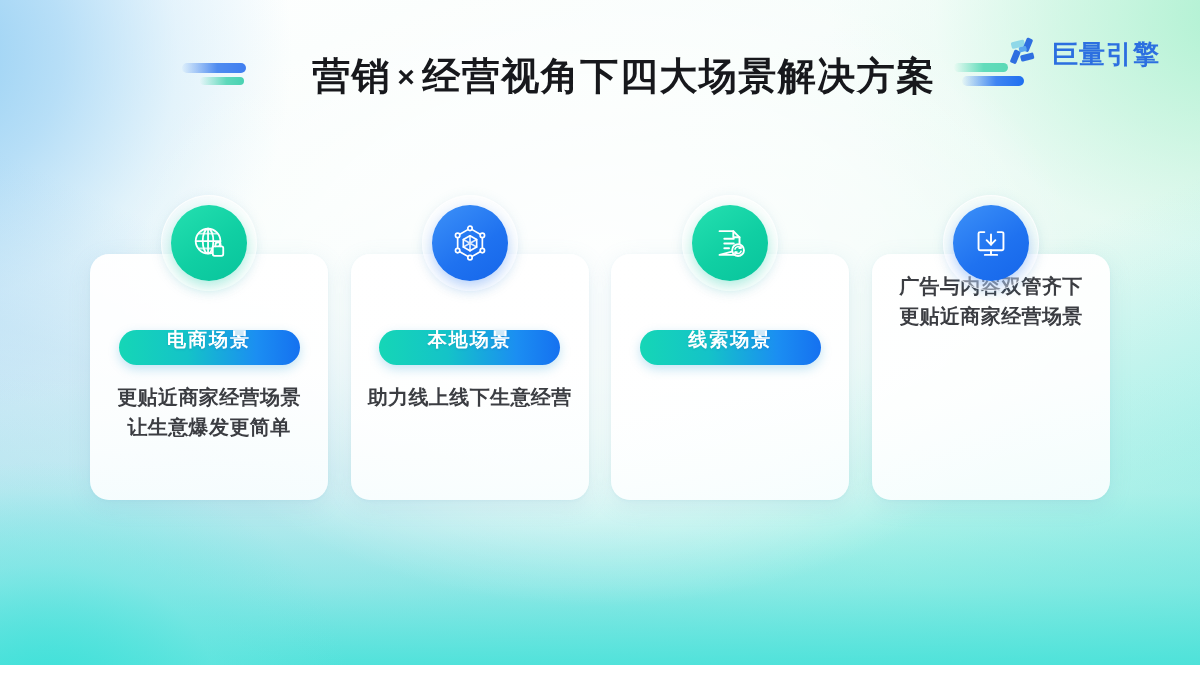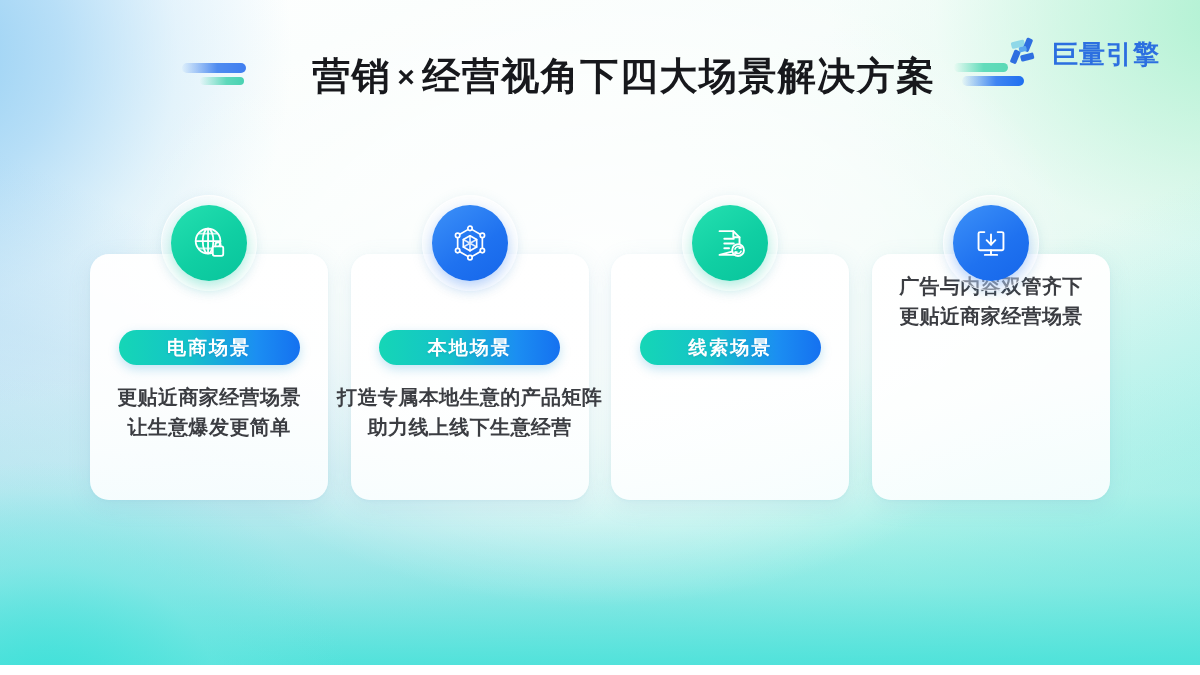--- a/index.html
+++ b/index.html
@@ -232,21 +232,20 @@
   .icon-disc svg { display: block; }
 
   
   .pill {
     margin-top: 76px;
     width: 181px;
     height: 35px;
     border-radius: 18px;
     background: linear-gradient(90deg, #15d6b6 0%, #14c3c8 38%, #1b8ef2 76%, #1571f0 100%);
     display: flex;
-    align-items: center;
     justify-content: center;
     box-shadow: 0 4px 11px rgba(24,150,210,0.26);
   }
   .pill-label {
     font-size: 19px;
     font-weight: 700;
     color: #ffffff;
     letter-spacing: 2px;
     line-height: 1;
     text-shadow: 0 1px 2px rgba(16,90,150,0.22);
@@ -358,21 +357,20 @@
               <circle cx="7" cy="28" r="2.3" fill="#1f72f0"></circle>
               <circle cx="7" cy="12" r="2.3" fill="#1f72f0"></circle>
             </svg>
           </span>
         </div>
       </div>
       <div class="pill">
         <span class="pill-label">本地场景</span>
       </div>
       <div class="desc">
-        <span class="l1">打造专属本地生意的产品矩阵</span>
         <span class="l2">助力线上线下生意经营</span>
       </div>
     </div>
 
     <div class="card">
       <div class="icon-badge">
         <div class="icon-ring"></div>
         <div class="icon-disc green">
           <span>
             <svg width="38" height="38" viewBox="0 0 40 40" fill="none" stroke="#ffffff" stroke-width="2" stroke-linecap="round" stroke-linejoin="round">

